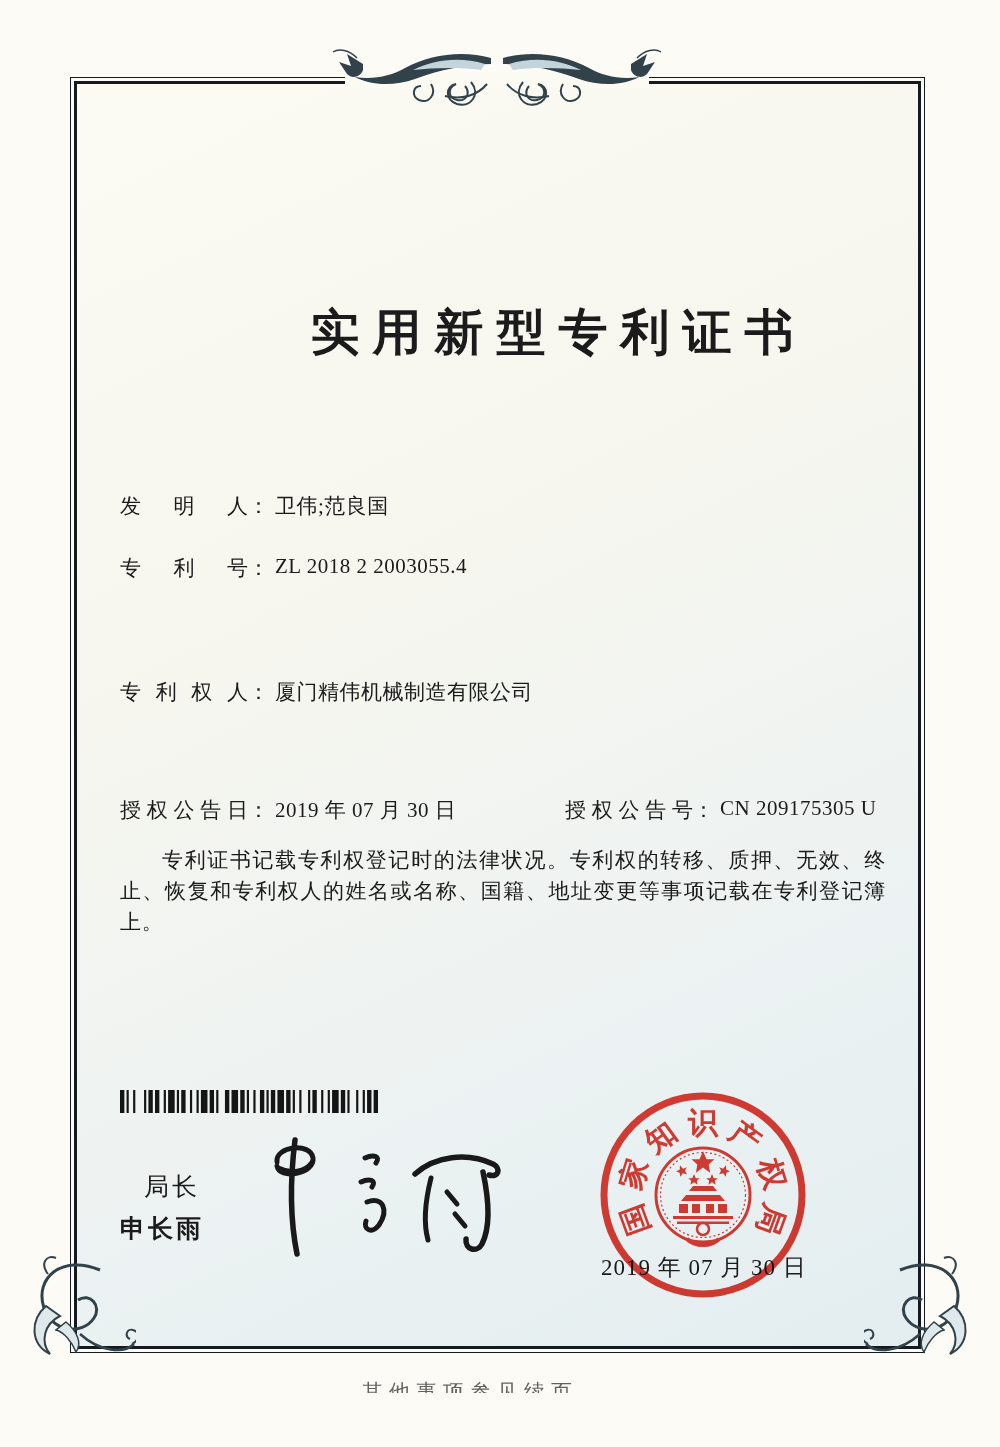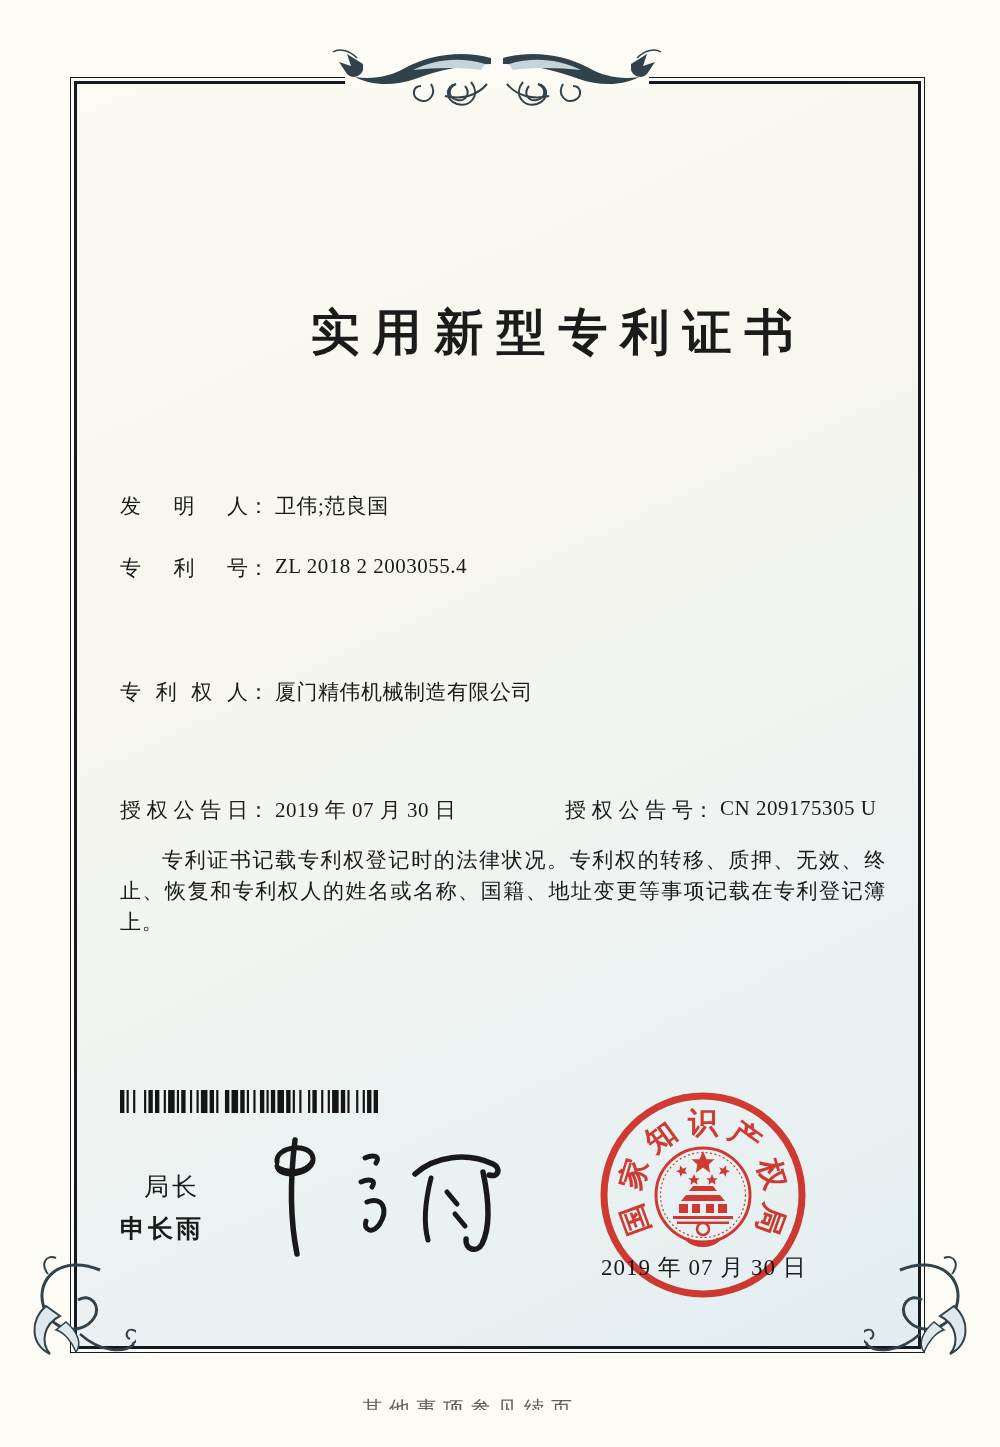--- a/index.html
+++ b/index.html
@@ -33,21 +33,21 @@
   .barcode svg{width:100%;height:100%;display:block;}
   
   .signer-role{position:absolute;left:120px;top:1170px;font-size:25px;font-weight:400;font-family:"Liberation Sans","DejaVu Sans",sans-serif;letter-spacing:3px;margin-left:24px;}
   .signer-name{position:absolute;left:120px;top:1212px;font-size:25px;font-weight:600;font-family:"Liberation Sans","DejaVu Sans",sans-serif;letter-spacing:3px;}
   .signature{position:absolute;left:255px;top:1122px;width:270px;height:150px;}
   
   .seal-date{position:absolute;left:601px;top:1252px;font-size:23px;letter-spacing:1px;z-index:2;}
   .seal{position:absolute;left:595px;top:1087px;width:216px;height:216px;mix-blend-mode:multiply;opacity:.9;z-index:3;}
   
   .page-info{position:absolute;left:70px;top:1318px;width:815px;text-align:center;font-size:19px;letter-spacing:2px;}
-  .cont-note{position:absolute;left:0;top:1378px;width:940px;height:15px;overflow:hidden;text-align:center;font-size:21px;letter-spacing:6px;color:#3a3a3a;opacity:.8;margin-top:17px;}
+  .cont-note{position:absolute;left:0;top:1378px;width:940px;height:15px;overflow:hidden;text-align:center;font-size:21px;letter-spacing:6px;color:#3a3a3a;opacity:.8;}
   
   .dragons{position:absolute;left:327px;top:46px;width:340px;height:66px;z-index:2;}
   .corner{position:absolute;width:110px;height:110px;z-index:2;}
   .corner.bl{left:26px;top:1256px;}
   .corner.br{left:864px;top:1256px;transform:scaleX(-1);}
 </style>
 </head>
 <body>
 
 <div id="page">

